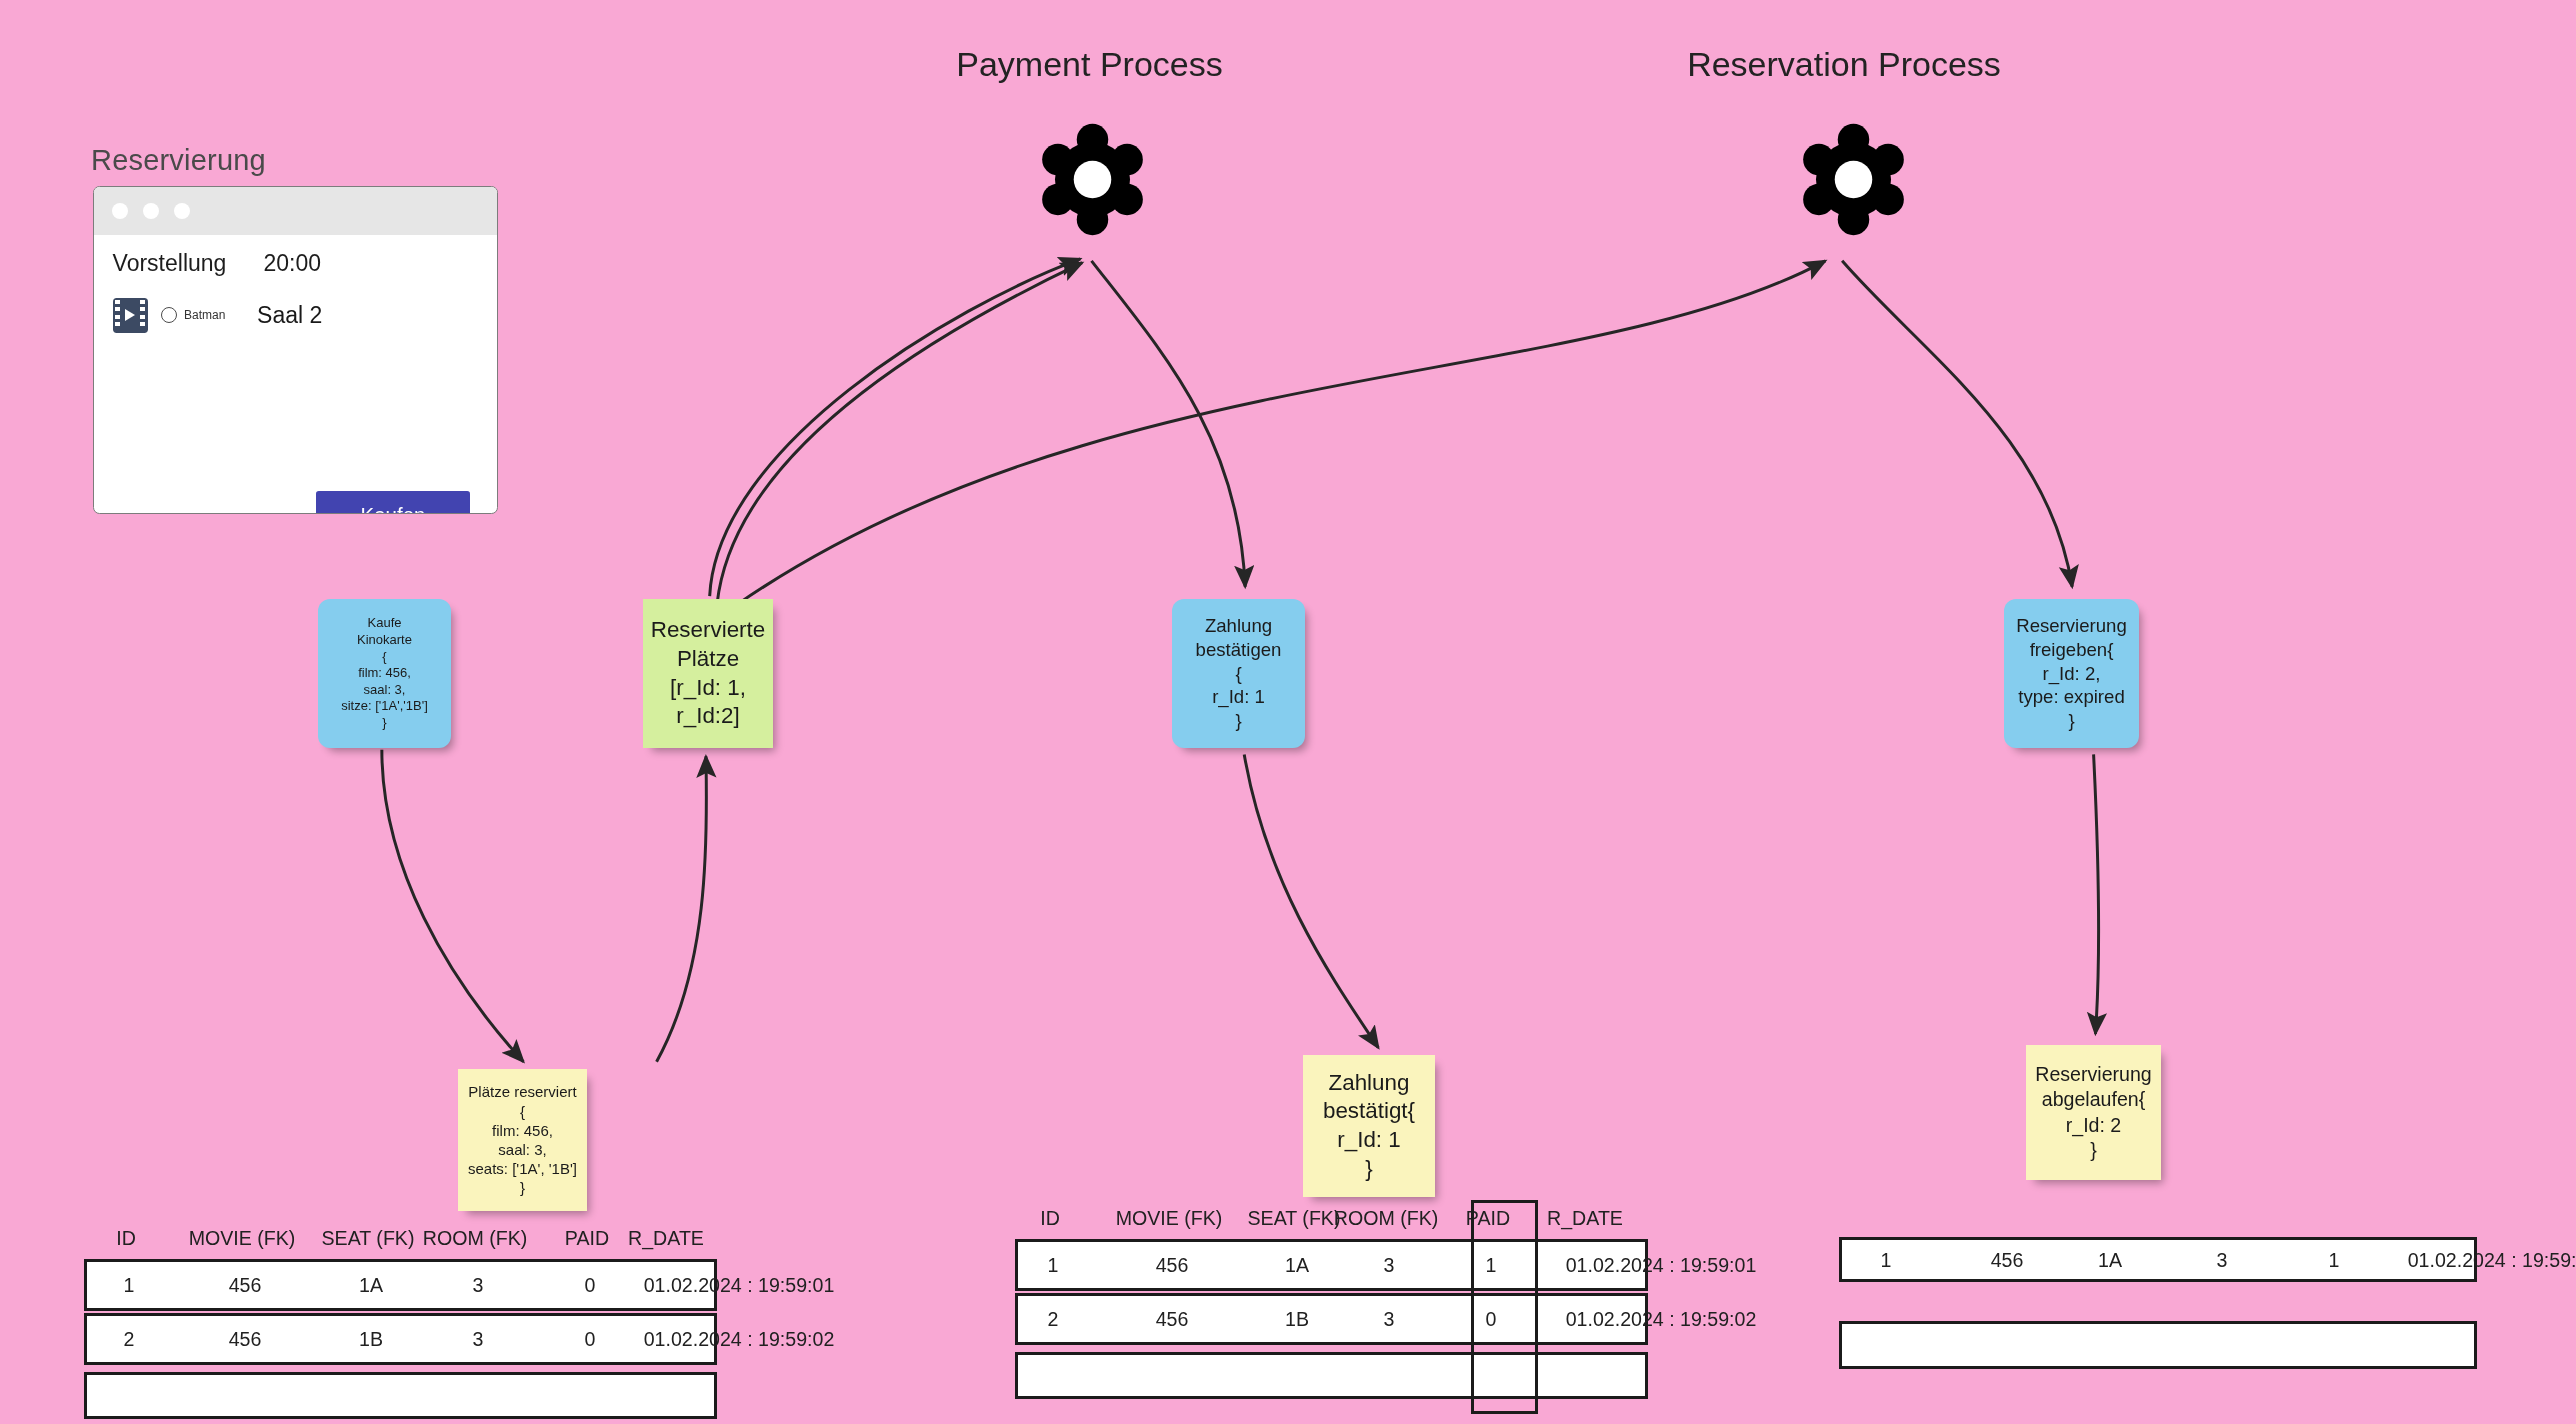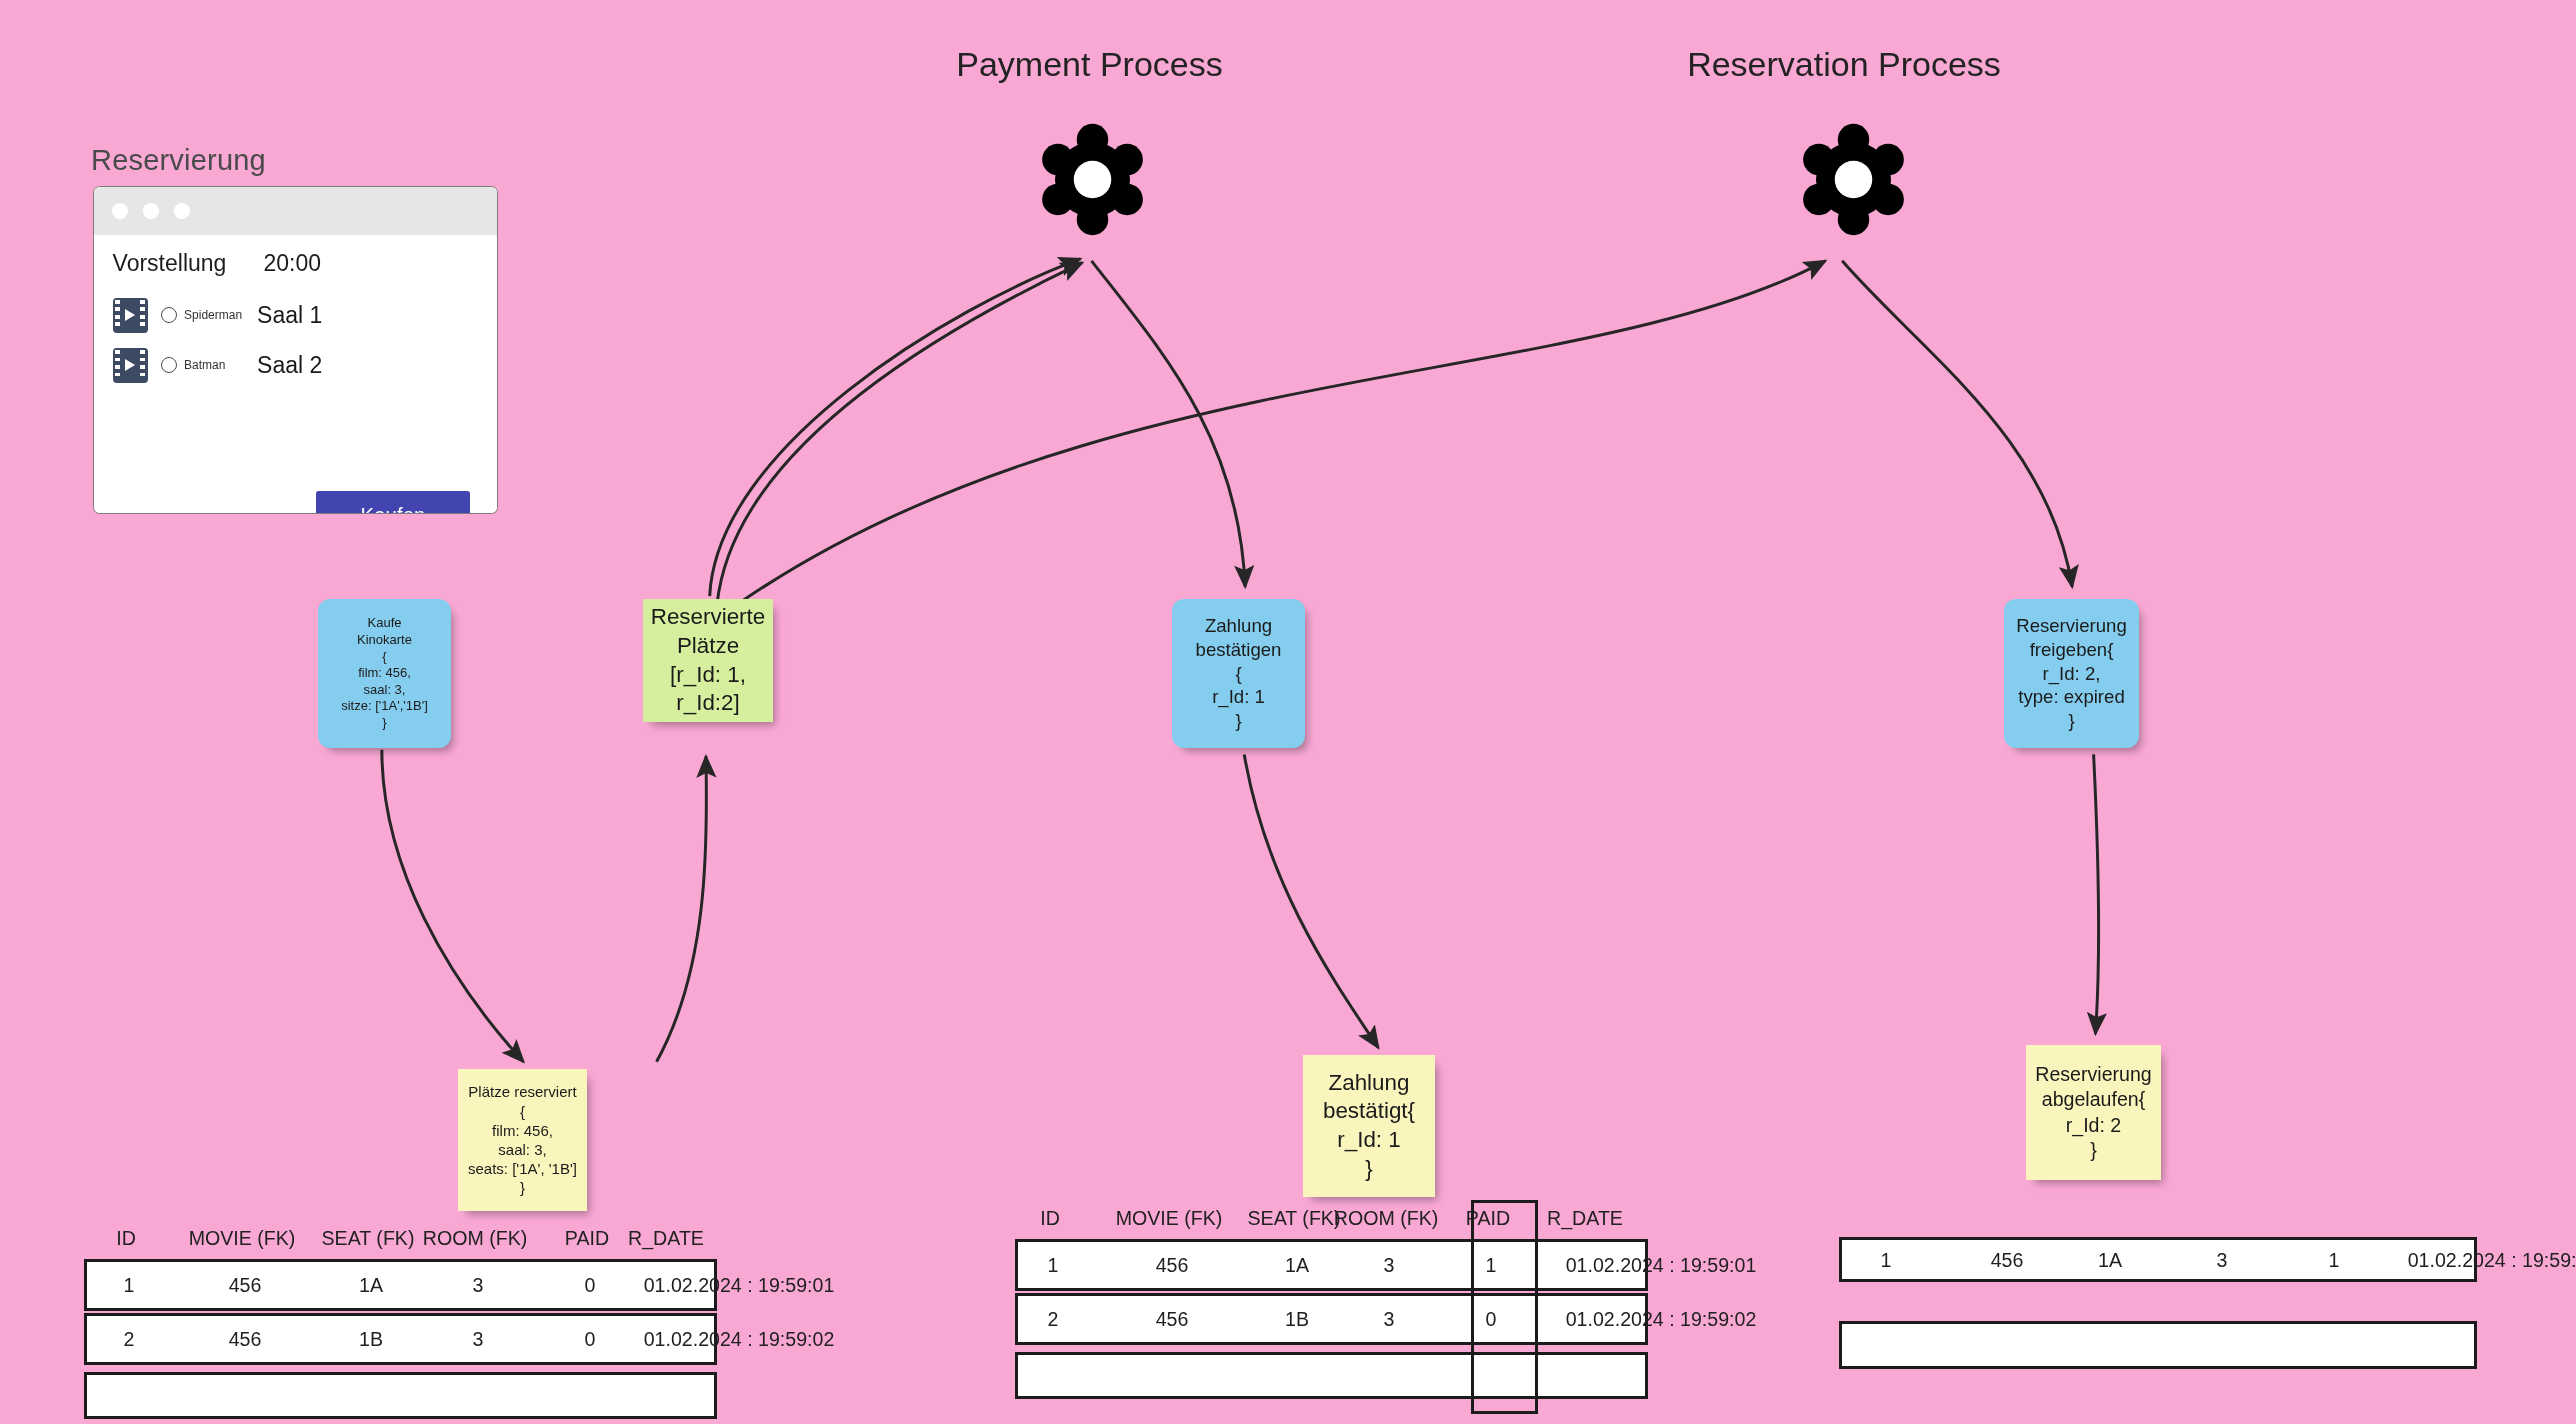--- a/index.html
+++ b/index.html
@@ -273,28 +273,20 @@
       <div class="fa-dot"></div>
       <div class="fa-dot"></div>
       <div class="fa-dot"></div>
     </div>
     <div class="fa-body">
       <div class="fa-row-top">
         <span class="fa-vorstellung">Vorstellung</span>
         <span class="fa-time">20:00</span>
       </div>
 
-      <div class="fa-movie-row">
-        <div class="film-icon">
-            <div class="film-play"></div>
-          </div>
-        <div class="radio"></div>
-        <span class="film-name">Spiderman</span>
-        <span class="saal-name">Saal 1</span>
-      </div>
 
       <div class="fa-movie-row">
         <div class="film-icon">
             <div class="film-play"></div>
           </div>
         <div class="radio"></div>
         <span class="film-name">Batman</span>
         <span class="saal-name">Saal 2</span>
       </div>
 
@@ -304,21 +296,21 @@
   </div>
 
   <div class="note note-blue" style="left:318px; top:599px; width:133px; height:149px; font-size:13px;">Kaufe
 Kinokarte
 {
 film: 456,
 saal: 3,
 sitze: ['1A','1B']
 }</div>
 
-  <div class="note note-green" style="left:643px; top:599px; width:130px; height:123px; font-size:22.4px;">Reservierte
+  <div class="note note-green" style="left:643px; top:599px; width:130px; height:149px; font-size:22.4px;">Reservierte
 Plätze
 [r_Id: 1,
 r_Id:2]</div>
 
   <div class="note note-blue" style="left:1172px; top:599px; width:133px; height:149px; font-size:18.6px;">Zahlung
 bestätigen
 {
 r_Id: 1
 }</div>
 

